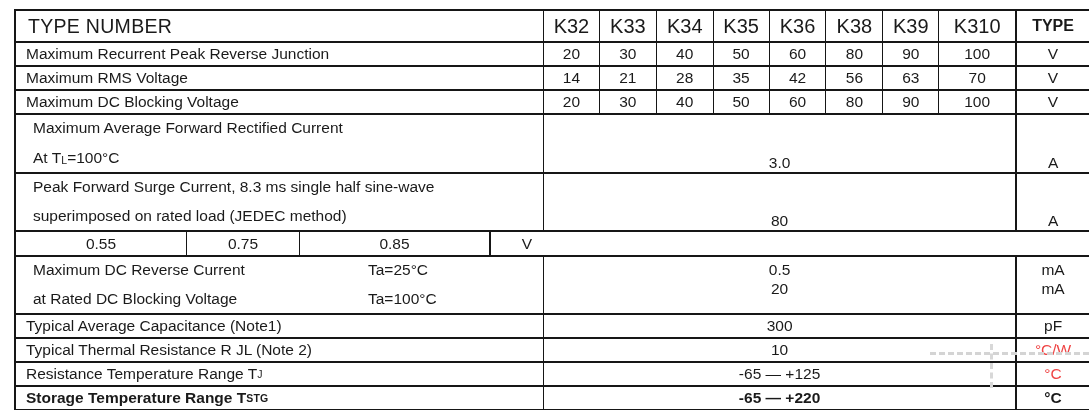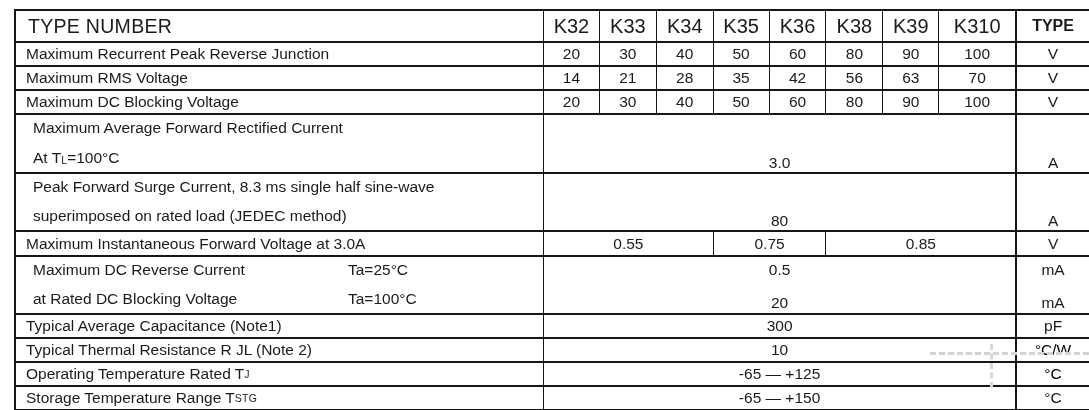--- a/index.html
+++ b/index.html
@@ -14,21 +14,21 @@
   .canvas { position:absolute; left:0; top:0; width:1089px; height:289px; background:#fff; }
 
   .tbl {
     position:absolute; left:14px; top:9px; width:1075px;
     border-top:2px solid #161616;
     border-left:2px solid #161616;
     border-bottom:2px solid #161616;
     font-size:15.5px;
   }
   .row { display:flex; border-bottom:2px solid #161616; width:100%; }
-  .row:last-child { border-bottom:none; }
+  .row:last-child { border-bottom:none;font-weight:bold; }
   .c { border-left:1px solid #161616; }
   .row .c:first-child { border-left:none; }
 
   
   .w-label { width:528px; }
   .wA { width:56px; } .wB { width:57px; } .wC { width:57px; } .wD { width:56px; }
   .wE { width:57px; } .wF { width:57px; } .wG { width:56px; } .wH { width:77px; }
   .w-unit { width:74px; border-left:2px solid #161616 !important; }
   .w-all { width:473px; }
   .w-vf1 { width:170px; } .w-vf2 { width:113px; } .w-vf3 { width:190px; }
@@ -43,26 +43,26 @@
 
   .lbl { display:flex; align-items:center; padding-left:10px; }
   .num { display:flex; align-items:center; justify-content:center; text-align:center; }
   .hdr-title { font-size:19.5px; padding-left:12px; letter-spacing:0.3px; }
   .hdr-units { font-weight:bold; font-size:16px; }
   .hdr-col { font-size:20px; }
 
   
   .blk { display:flex; flex-direction:column; justify-content:space-between; padding:4px 0 5px 0; }
   .blk .ln { position:relative; padding-left:17px; white-space:nowrap; }
-  .ta { position:absolute; left:332px; top:0; }
+  .ta { position:absolute; left:352px; top:0; }
   .v-bottom { display:flex; align-items:flex-end; justify-content:center; }
-  .stack { display:flex; flex-direction:column; justify-content:space-between; align-items:center; padding:4px 0 1px 0; text-align:center; }
+  .stack { display:flex; flex-direction:column; justify-content:space-between; align-items:center; padding:4px 0 15px 0; text-align:center; }
 
   .sb { font-size:10.5px; vertical-align:-1px; letter-spacing:0.2px; }
-  .gray { color:#000000; }
+  .gray { color:#ef4444; }
 
   
   .wm-h { position:absolute; left:930px; top:352px; width:159px; border-top:3px dashed #d4d4d4; }
   .wm-v { position:absolute; left:990px; top:344px; height:44px; border-left:3px dashed #d8d8d8; }
 </style>
 </head>
 <body>
 
 <div class="canvas">
   <div class="tbl">
@@ -131,21 +131,20 @@
     <div class="row h58">
       <div class="c w-label blk">
         <div class="ln">Peak Forward Surge Current, 8.3 ms single half sine-wave</div>
         <div class="ln">superimposed on rated load (JEDEC method)</div>
       </div>
       <div class="c w-all v-bottom">80</div>
       <div class="c w-unit v-bottom">A</div>
     </div>
 
     <div class="row h25">
-      <div class="c w-label lbl">Maximum Instantaneous Forward Voltage at 3.0A</div>
       <div class="c w-vf1 num">0.55</div>
       <div class="c w-vf2 num">0.75</div>
       <div class="c w-vf3 num">0.85</div>
       <div class="c w-unit num">V</div>
     </div>
 
     <div class="row h58">
       <div class="c w-label blk">
         <div class="ln"><span>Maximum DC Reverse Current</span><span class="ta">Ta=25°C</span></div>
         <div class="ln"><span>at Rated DC Blocking Voltage</span><span class="ta">Ta=100°C</span></div>
@@ -167,33 +166,33 @@
     </div>
 
     <div class="row h24">
       <div class="c w-label lbl">Typical Thermal Resistance R JL (Note 2)</div>
       <div class="c w-all num">10</div>
       <div class="c w-unit num gray">°C/W</div>
     </div>
 
     <div class="row h24">
       <div class="c w-label lbl">
-          <span>Operating Temperature Rated T</span>
+          <span>Resistance Temperature Range T</span>
           <span class="sb">J</span>
         </div>
       <div class="c w-all num">-65 — +125</div>
       <div class="c w-unit num gray">°C</div>
     </div>
 
     <div class="row h-last">
       <div class="c w-label lbl">
           <span>Storage Temperature Range T</span>
           <span class="sb">STG</span>
         </div>
-      <div class="c w-all num">-65 — +150</div>
+      <div class="c w-all num">-65 — +220</div>
       <div class="c w-unit num">°C</div>
     </div>
 
   </div>
 
   <div class="wm-h"></div>
   <div class="wm-v"></div>
 </div>
 
 </body></html>

